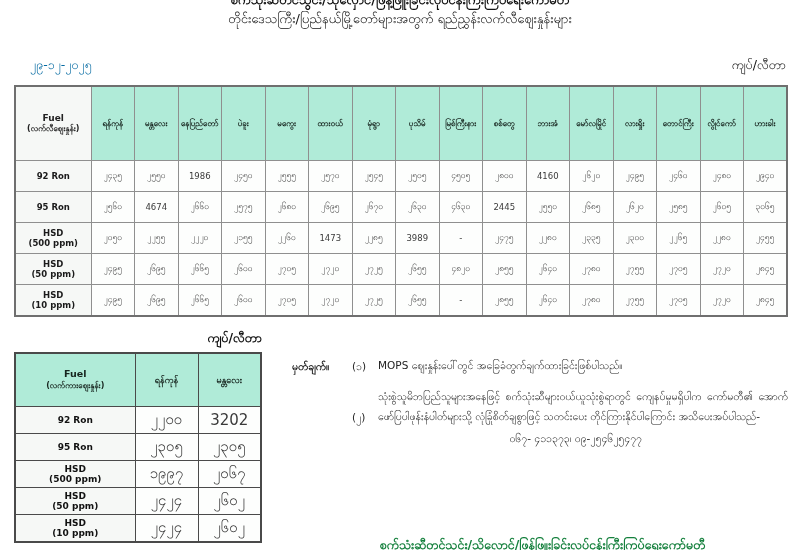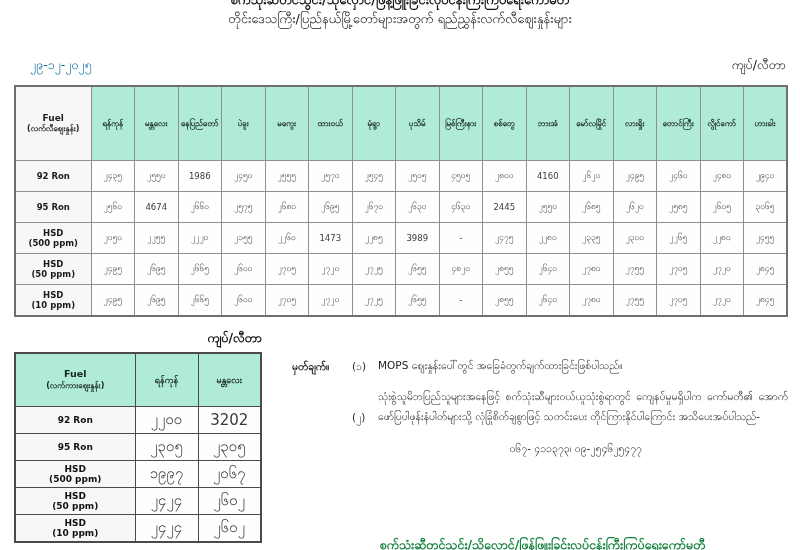--- a/index.html
+++ b/index.html
@@ -53,21 +53,21 @@
   .small-table tbody th{background:#f6f8f6;font-size:9px;font-weight:bold;height:26px;color:#111;}
   .small-table tbody td{background:#fdfefd;font-size:15px;color:#3a3a3a;}
 
   
   .notes{position:absolute;left:292px;top:356px;width:496px;font-size:10.5px;color:#222;}
   .note-row{display:flex;align-items:flex-end;}
   .note-label{font-weight:bold;flex:0 0 60px;}
   .note-no{flex:0 0 26px;}
   .note-text{flex:1;line-height:1.85;text-align:justify;}
   .note2{margin-top:12px;padding-left:60px;}
-  .phones{margin-top:10px;text-align:right;padding-right:146px;line-height:2.3;font-size:10.5px;color:#222;}
+  .phones{margin-top:0;text-align:right;padding-right:146px;line-height:2.3;font-size:10.5px;color:#222;}
   .phone-line{display:block;}
 
   
   .footer-line{
     position:absolute;left:290px;top:537px;width:505px;text-align:center;
     font-size:12.5px;font-weight:bold;color:#15803d;white-space:nowrap;
   }
 </style>
 </head>
 <body>

